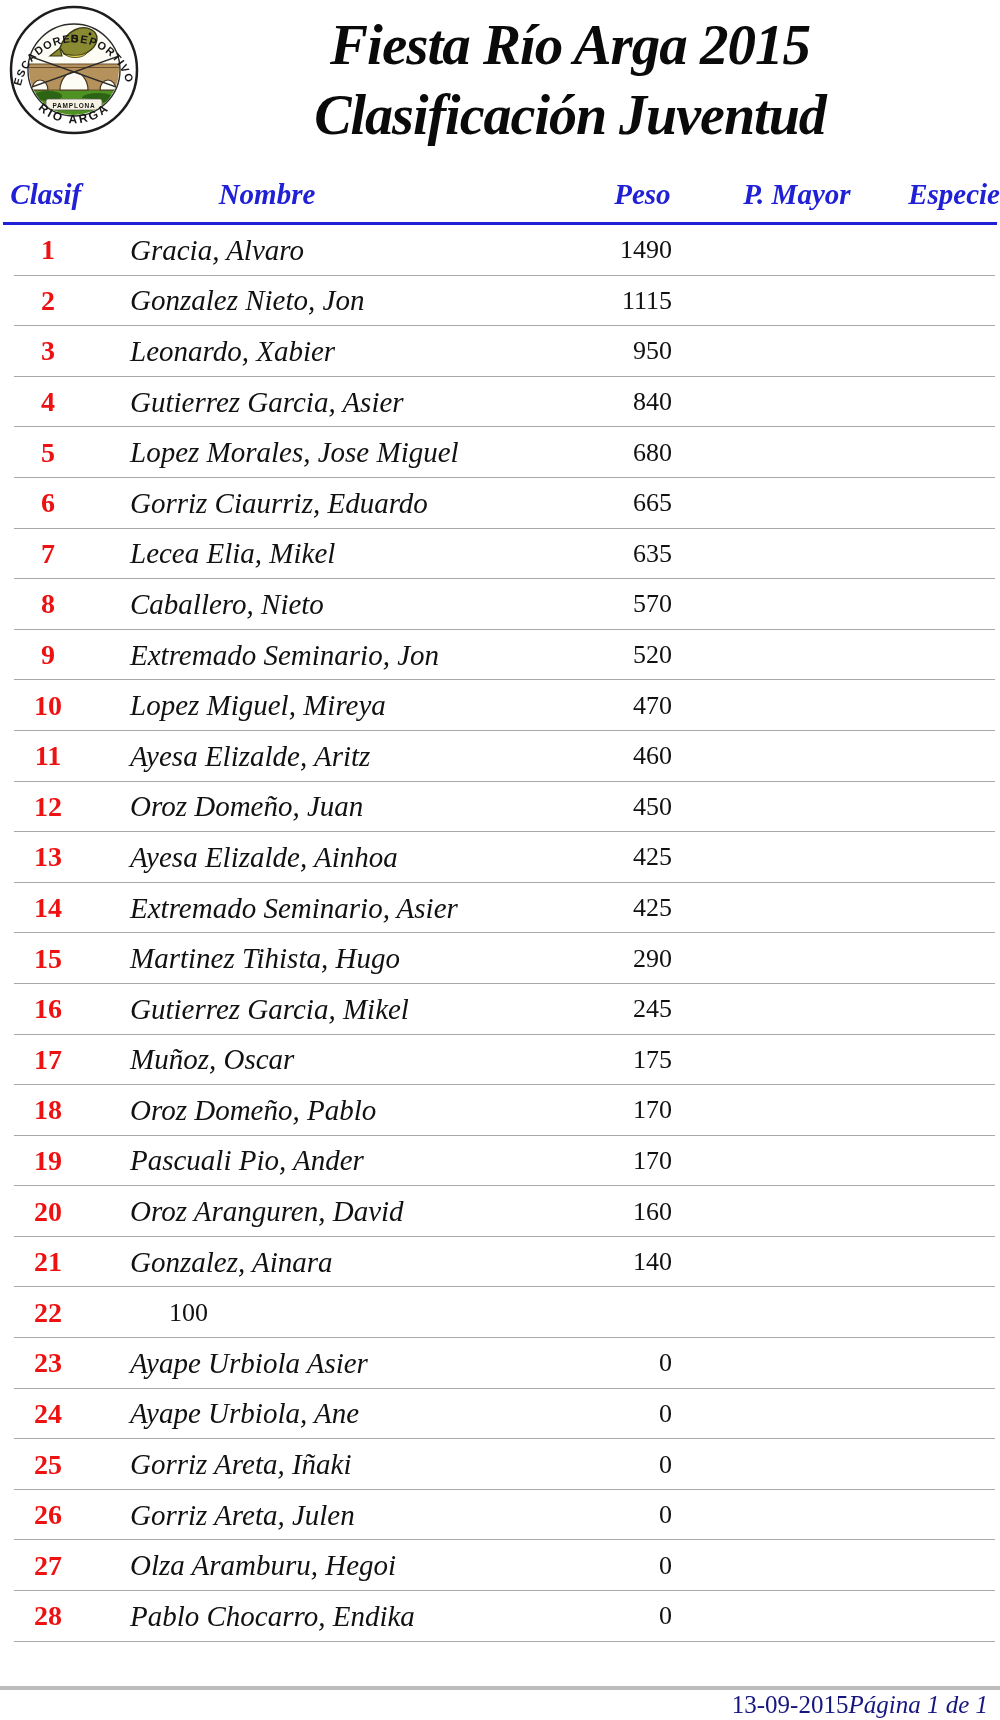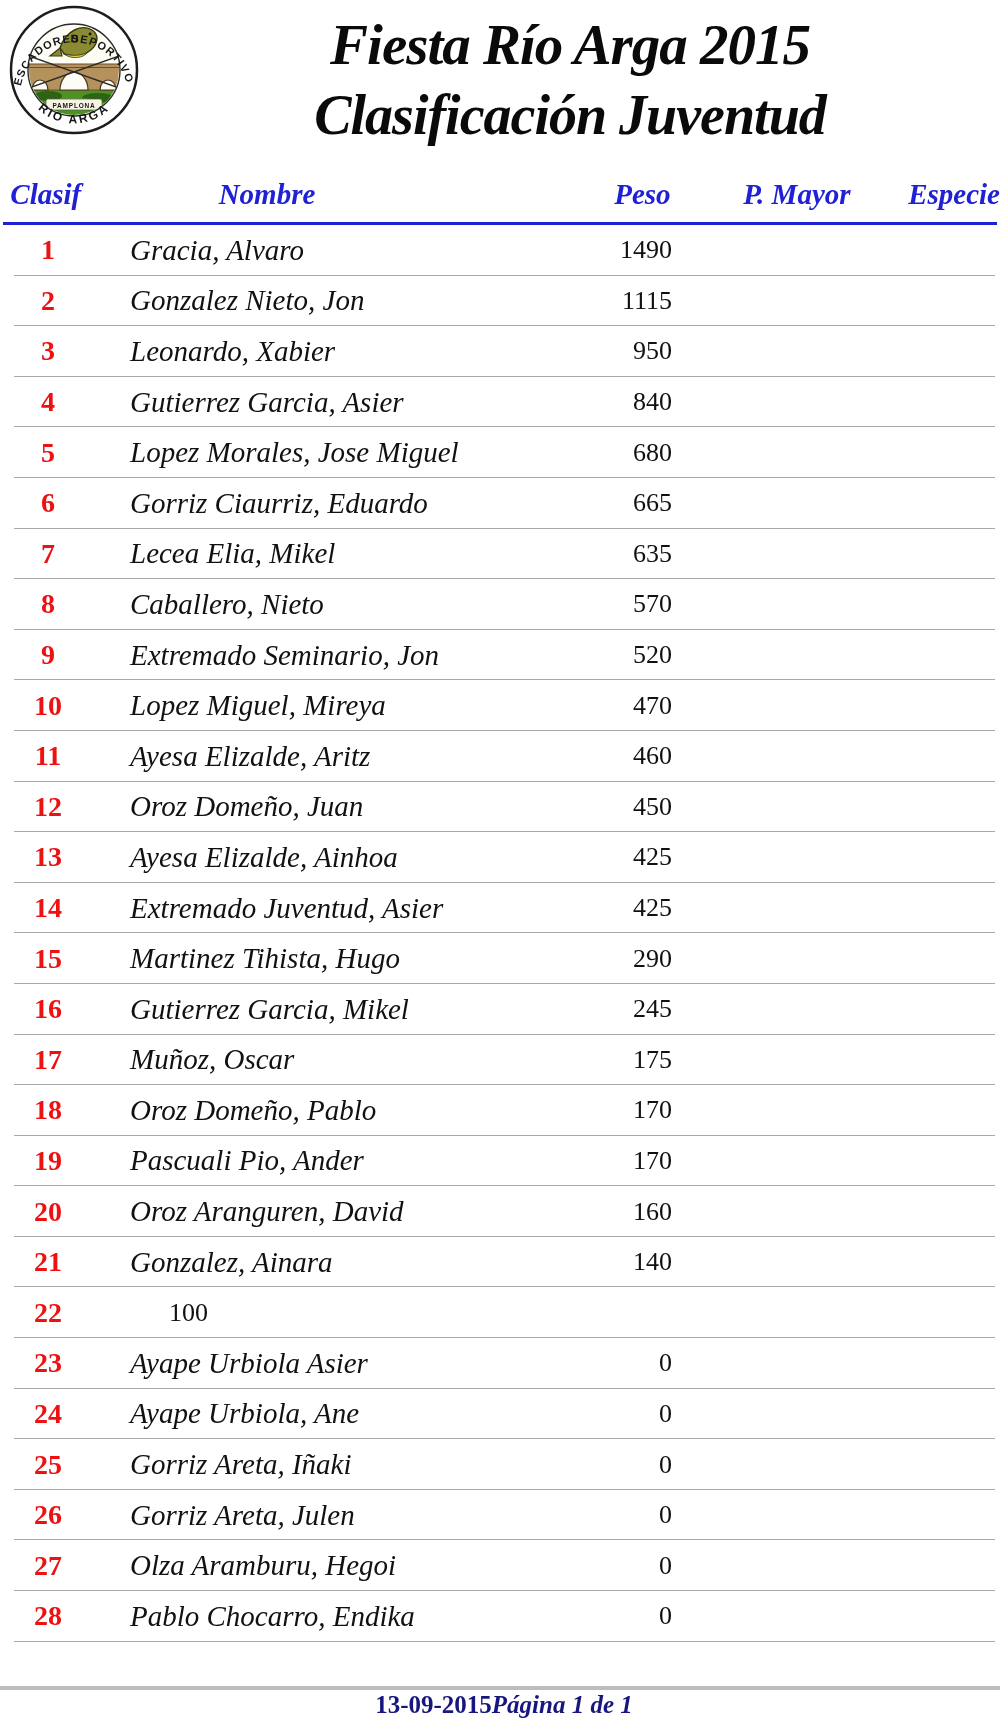--- a/index.html
+++ b/index.html
@@ -46,23 +46,23 @@
     border-bottom:1.5px solid #a9a9a9;
   }
   .row .col-rank { color:#ee1111; font-weight:bold; font-size:28px; }
   .row .col-name { padding-left:34px; font-style:italic; }
   .row .col-peso { font-size:26px; }
 
   
   .footer-rule { position:absolute; top:1686px; left:0; width:1000px; height:4px; background:#bdbdbd; }
   .footer {
     position:absolute; top:1690px; left:0; width:1000px;
-    display:flex; justify-content:center;
+    display:flex; justify-content:flex-end;
     padding:1px 12px 0 20px;
-    color:#16167e; font-size:25px; font-weight:bold;
+    color:#16167e; font-size:25px; font-weight:normal;
   }
   .footer .page-num { font-style:italic; }
 
   
   .ring-text { font-family:"Liberation Sans", sans-serif; font-weight:bold; fill:#161616; }
 </style>
 </head>
 <body>
 
 <div class="page">
@@ -243,21 +243,21 @@
   <div class="row">
     <span class="col-rank">13</span>
     <span class="col-name">Ayesa Elizalde, Ainhoa</span>
     <span class="col-peso">425</span>
     <span class="col-pmayor"></span>
     <span class="col-especie"></span>
   </div>
 
   <div class="row">
     <span class="col-rank">14</span>
-    <span class="col-name">Extremado Juventud, Asier</span>
+    <span class="col-name">Extremado Seminario, Asier</span>
     <span class="col-peso">425</span>
     <span class="col-pmayor"></span>
     <span class="col-especie"></span>
   </div>
 
   <div class="row">
     <span class="col-rank">15</span>
     <span class="col-name">Martinez Tihista, Hugo</span>
     <span class="col-peso">290</span>
     <span class="col-pmayor"></span>

